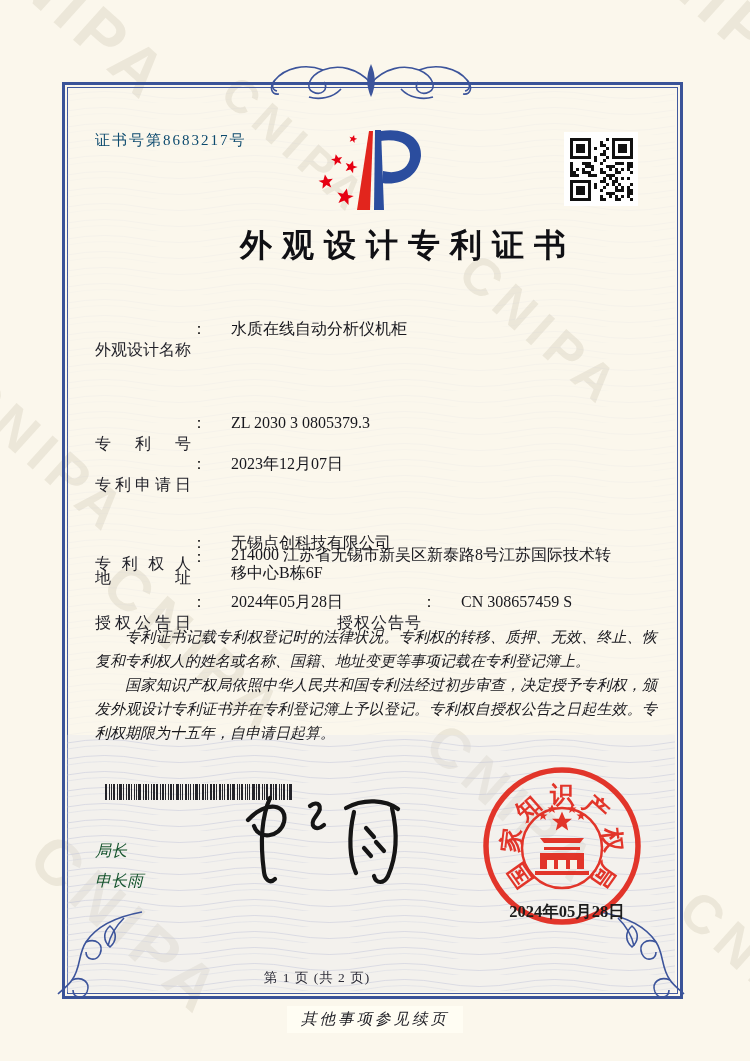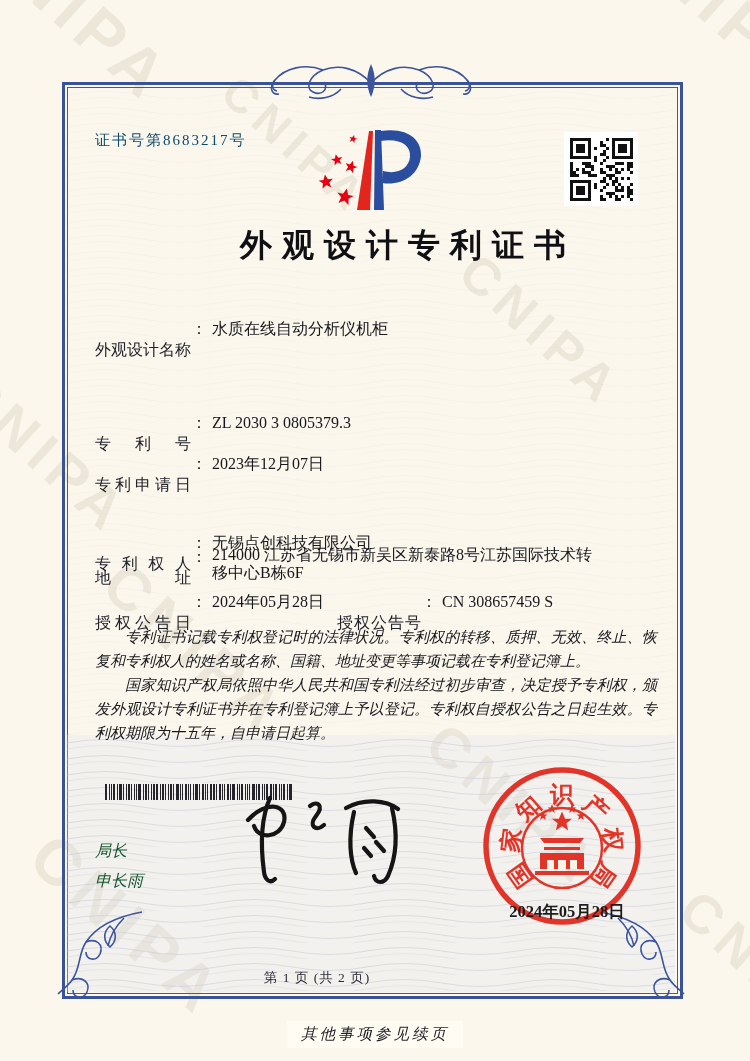--- a/index.html
+++ b/index.html
@@ -17,41 +17,41 @@
   .certno{position:absolute;left:95px;top:131px;font-size:15px;letter-spacing:2px;color:#0c4a6e;z-index:3;}
   .logo{position:absolute;left:308px;top:126px;z-index:3;}
   .qrbox{position:absolute;left:564px;top:132px;width:74px;height:74px;background:#ffffff;z-index:3;
     display:flex;align-items:center;justify-content:center;}
   .title{position:absolute;left:62px;top:224px;width:682px;text-align:center;font-size:32px;font-weight:bold;
     letter-spacing:10px;padding-left:10px;box-sizing:border-box;color:#101014;z-index:3;}
   
   .frow{position:absolute;left:95px;font-size:16px;line-height:22px;z-index:3;white-space:nowrap;}
   .flabel{display:inline-block;width:96px;text-align:justify;text-align-last:justify;color:#22222a;vertical-align:top;margin-top:21px;}
   .fcolon{display:inline-block;vertical-align:top;}
-  .fvalue{display:inline-block;margin-left:1px;color:#17171d;vertical-align:top;}
+  .fvalue{display:inline-block;margin-left:20px;color:#17171d;vertical-align:top;}
   .addrval{white-space:normal;width:386px;line-height:18px;}
   .pair2{position:absolute;left:242px;top:0;}
   .pair2 .flabel{width:84px;}
   
   .paras{position:absolute;left:95px;top:625px;width:562px;z-index:3;font-size:15px;line-height:24px;
     font-style:italic;text-align:justify;color:#16161c;}
   .paras p{margin:0;text-indent:2em;}
   
   .barcode{position:absolute;left:105px;top:784px;z-index:3;}
   .signature{position:absolute;left:218px;top:776px;z-index:4;}
   .officer{position:absolute;left:95px;top:836px;z-index:4;font-family:"Liberation Sans","DejaVu Sans",sans-serif;
     font-size:16px;line-height:30px;color:#14532d;font-weight:500;font-style:italic;}
   .seal{position:absolute;left:480px;top:764px;z-index:4;}
   .sealdate{position:absolute;left:492px;top:901px;width:150px;text-align:center;z-index:5;
     font-size:16.5px;font-weight:bold;color:#1c1c1c;}
   .pagefoot{position:absolute;left:62px;top:969px;width:510px;text-align:center;font-size:13.5px;
     color:#2c2c38;z-index:4;letter-spacing:1px;}
   .note{position:absolute;left:0;top:1006px;width:750px;text-align:center;z-index:3;}
   .note span{display:inline-block;background:#fffdf3;padding:3px 14px;font-size:15.5px;font-style:italic;
-    color:#1d1d24;letter-spacing:3px;margin-top:15px;}
+    color:#1d1d24;letter-spacing:3px;}
 </style>
 </head>
 <body>
 
 <div id="canvas">
 
   <div class="wm" style="left:-48px;top:-30px;font-size:66px;">CNIPA</div>
   <div class="wm" style="left:596px;top:-36px;font-size:66px;">CNIPA</div>
   <div class="wm" style="left:206px;top:118px;font-size:46px;">CNIPA</div>
   <div class="wm" style="left:442px;top:300px;font-size:52px;">CNIPA</div>

